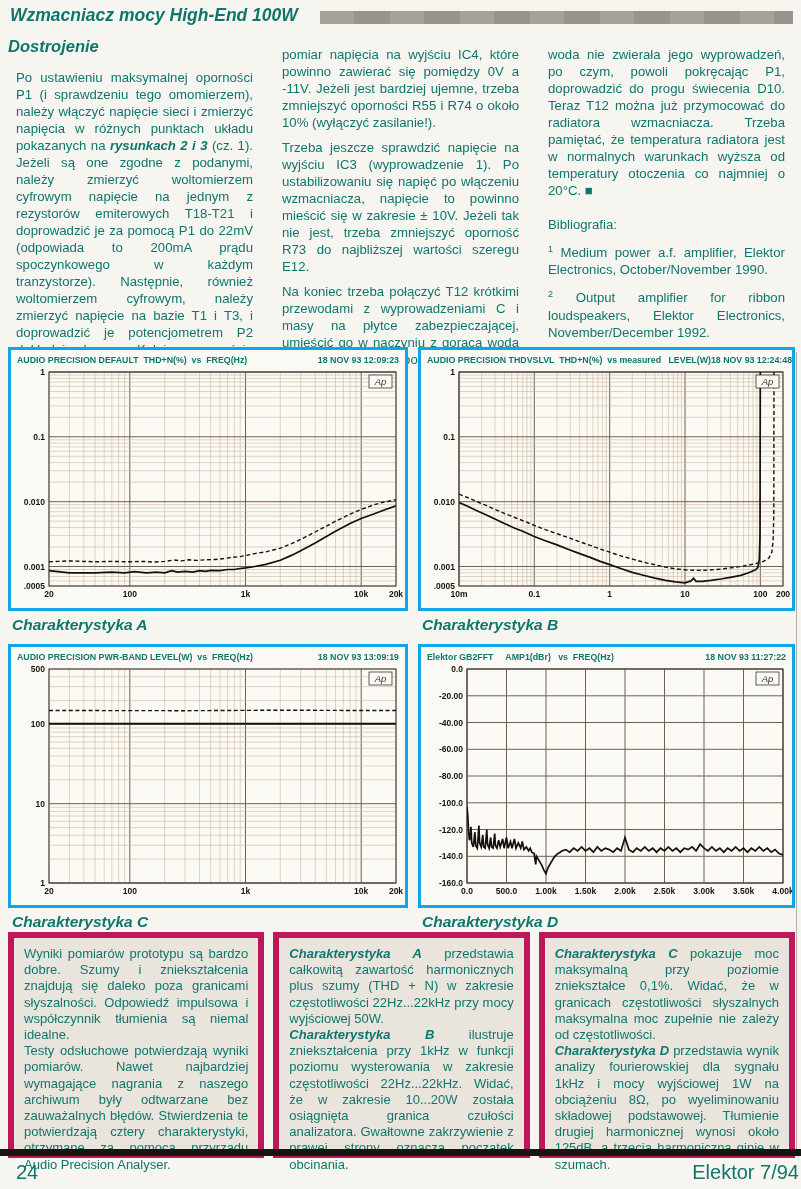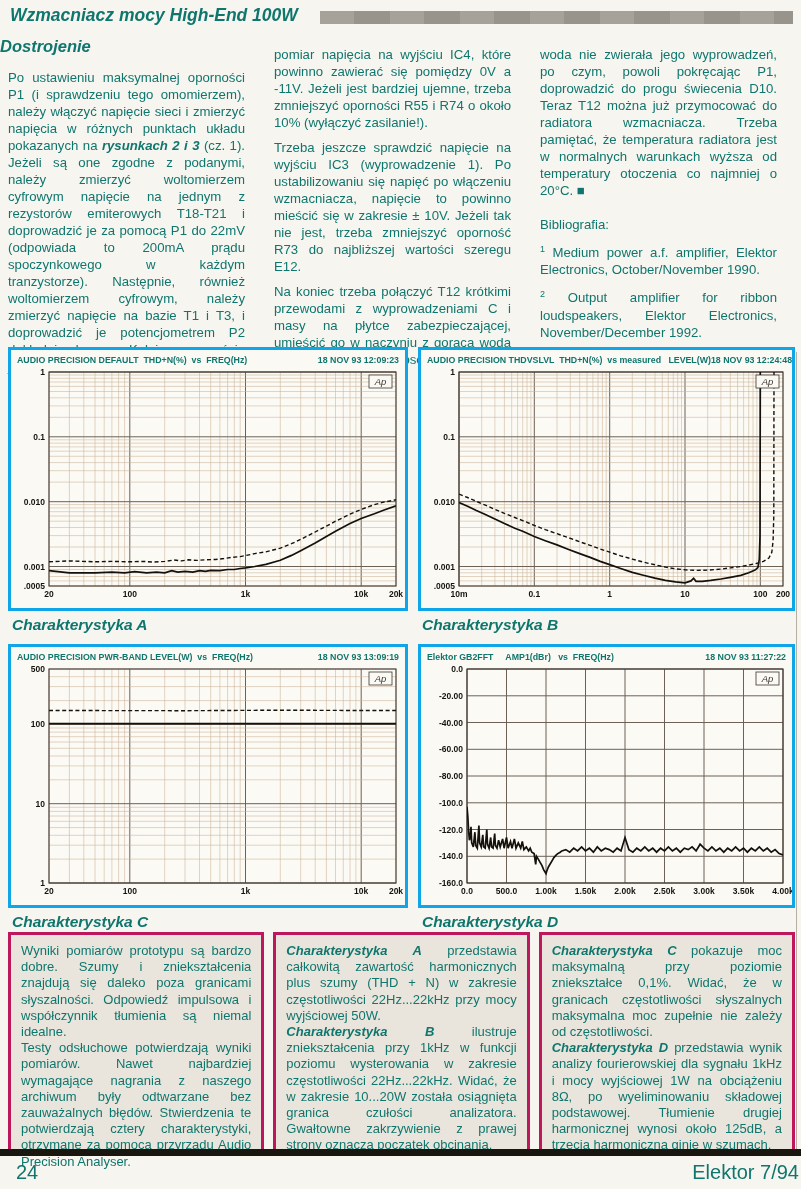--- a/index.html
+++ b/index.html
@@ -3,39 +3,39 @@
 <meta charset="utf-8">
 <style>
   html,body{margin:0;padding:0;background:#e8e6e1;}
   .page{position:relative;width:801px;height:1189px;background:#f7f5ef;overflow:hidden;
         font-family:"Liberation Sans",sans-serif;color:#0f766e;}
   
   .hdr-title{position:absolute;left:10px;top:5px;font-size:17.5px;font-weight:bold;font-style:italic;}
   .hdr-bar{position:absolute;left:320px;top:11px;width:473px;height:13px;
            background:repeating-linear-gradient(90deg,#a6a29a 0 34px,#98948c 34px 70px);}
   
-  .top-text{position:absolute;left:0;top:38px;width:785px;display:flex;gap:13px;}
+  .top-text{position:absolute;left:8px;top:38px;width:785px;display:flex;gap:13px;}
   .col{width:253px;text-align:justify;font-size:13.2px;line-height:17px;}
   .col p{margin:8px;}
   h2.sect{font-size:16.5px;font-style:italic;font-weight:bold;margin:0 0 14px 0;}
   .b{font-weight:normal;}
   .bi{font-weight:bold;font-style:italic;}
   .bib{margin-top:17px !important;}
   sup{font-size:9px;}
   
   .charts{position:absolute;left:8px;top:347px;width:787px;display:grid;
           grid-template-columns:400px 377px;column-gap:10px;row-gap:10px;}
   .panel{border:3px solid #0ea5e9;background:#fbf9f4;padding:3px 4px 2px 4px;}
   .chart-head{display:flex;justify-content:space-between;font-size:8.8px;font-weight:bold;
               padding:2px 2px 1px 2px;white-space:pre;}
   .caption{font-size:15.5px;font-weight:bold;font-style:italic;margin:5px 0 0 4px;}
   svg text{font-family:"Liberation Sans",sans-serif;}
   
   .bottom{position:absolute;left:8px;top:932px;width:787px;display:flex;gap:9px;}
-  .bbox{width:244px;background:#e9e5dc;border:3px solid #be185d;padding:8px 10px;
+  .bbox{width:244px;background:#e9e5dc;border:6px solid #be185d;padding:8px 10px;
         font-size:13px;line-height:16.2px;text-align:justify;height:198px;}
   .bbox p{margin:0;}
   
   .foot-bar{position:absolute;left:0;top:1149px;width:801px;height:7px;background:#19150f;}
   .foot{position:absolute;left:16px;top:1161px;width:783px;display:flex;justify-content:space-between;
         font-size:20px;}
   .edge{position:absolute;right:4px;top:352px;width:1px;height:800px;background:#b7afa1;}
 </style>
 </head>
 <body>

